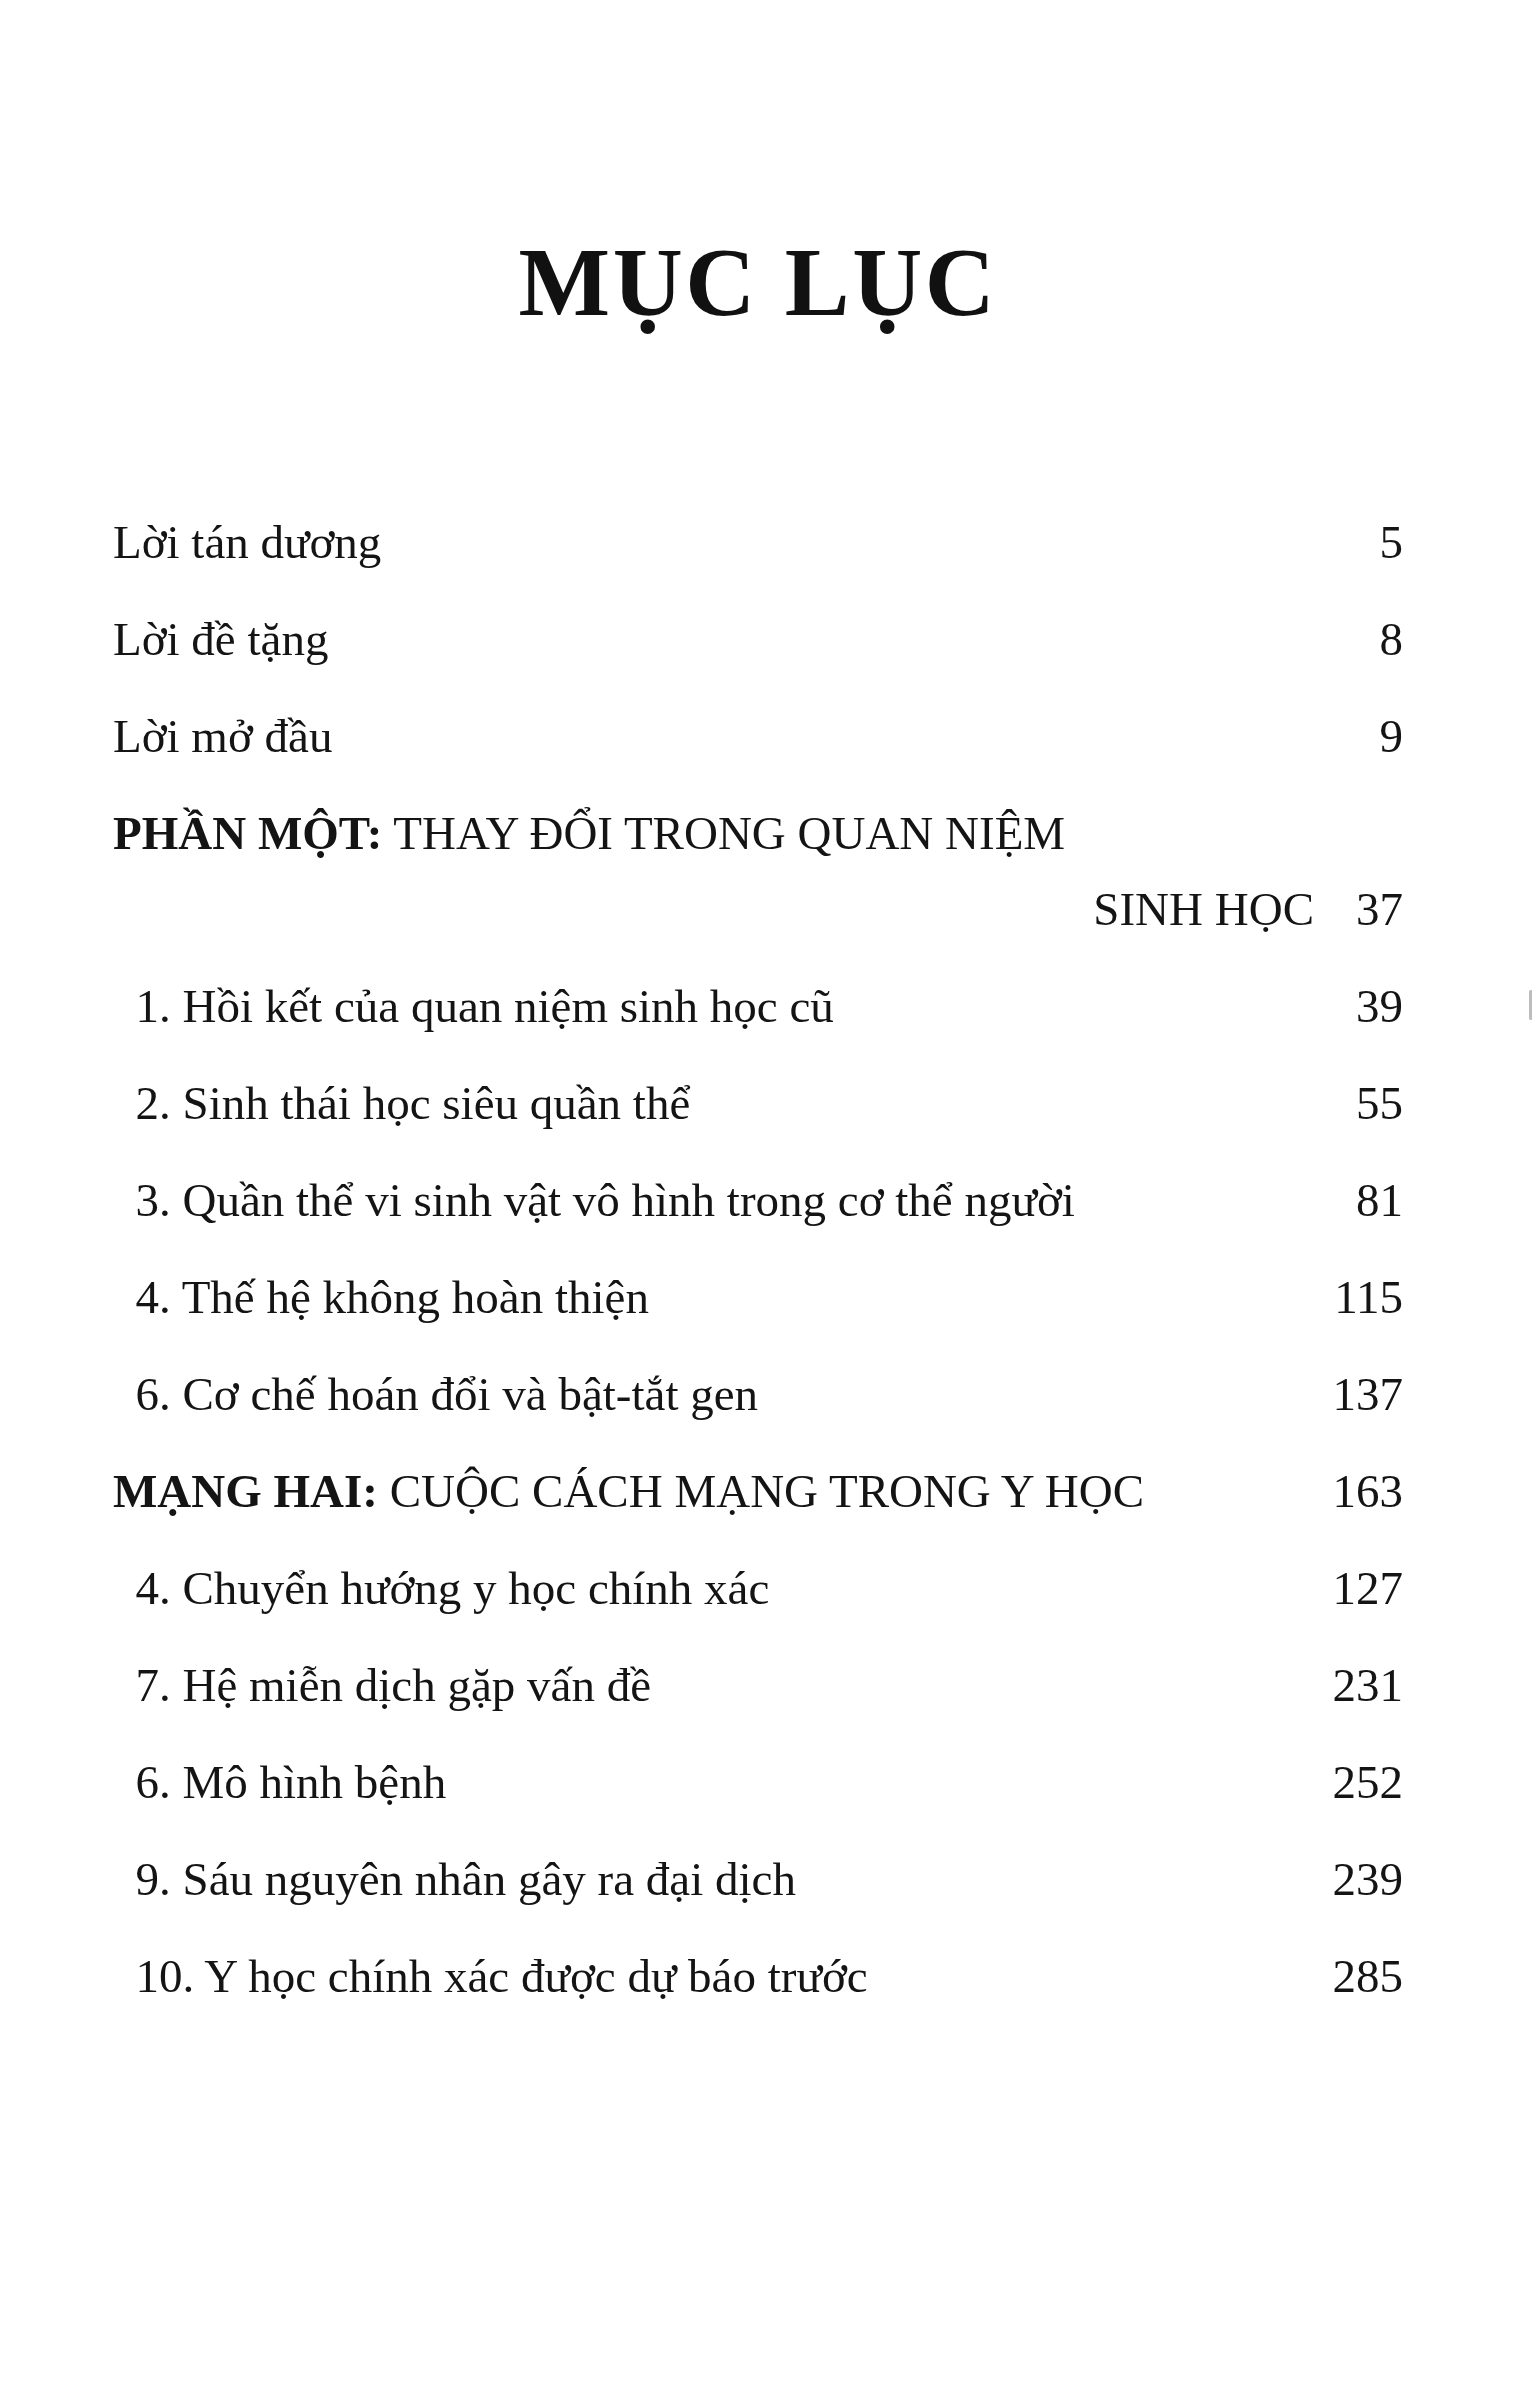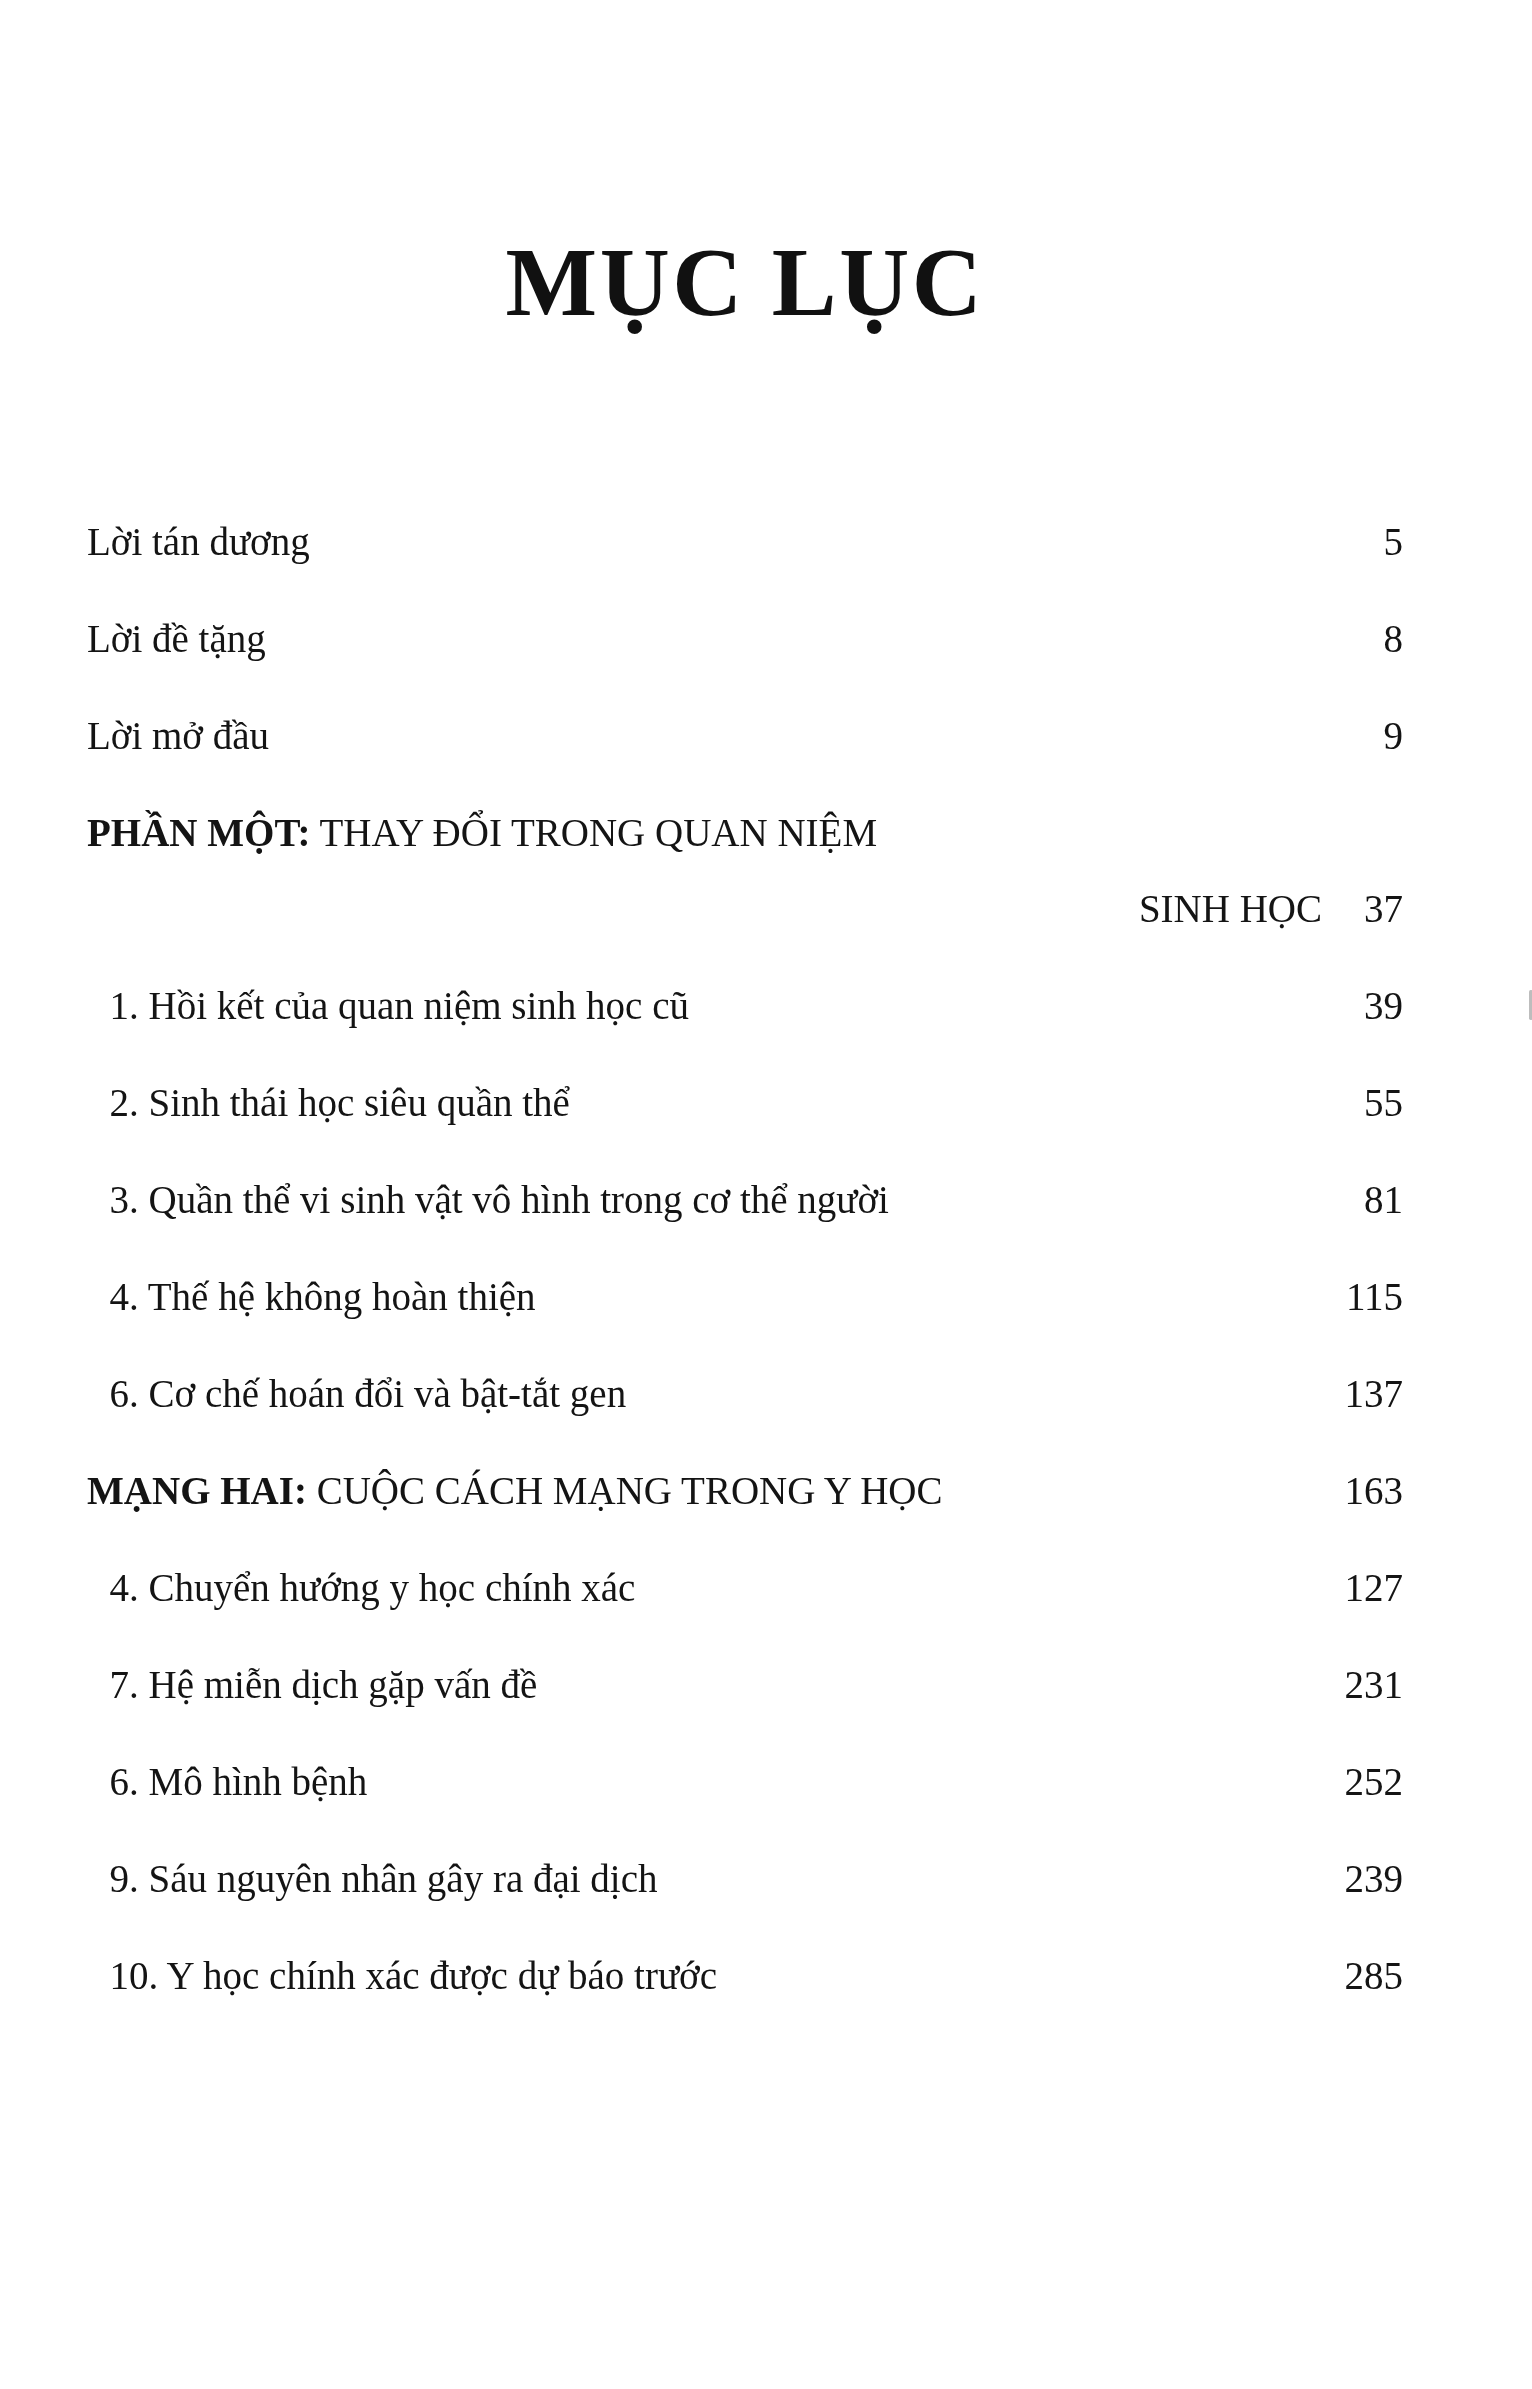--- a/index.html
+++ b/index.html
@@ -6,35 +6,35 @@
   html, body { background: #ffffff; }
   body {
     width: 1533px;
     height: 2389px;
     position: relative;
     overflow: hidden;
     font-family: "Liberation Serif", "DejaVu Serif", serif;
     color: #141414;
   }
   .content {
-    padding: 227px 130px 0 87px;
+    padding: 227px 130px 0 113px;
   }
   .page-title {
     text-align: center;
     font-size: 97px;
     font-weight: 700;
     letter-spacing: 2.6px;
     margin-bottom: 166px;
     color: #111111;
   }
   .toc-row {
     display: flex;
     justify-content: space-between;
     align-items: baseline;
-    font-size: 39px;
+    font-size: 47px;
     line-height: 76px;
     margin-bottom: 21px;
   }
   .toc-row .label {
     flex: 1 1 auto;
     padding-right: 42px;
   }
   .toc-row.chapter .label {
     padding-left: 22.5px;
   }

